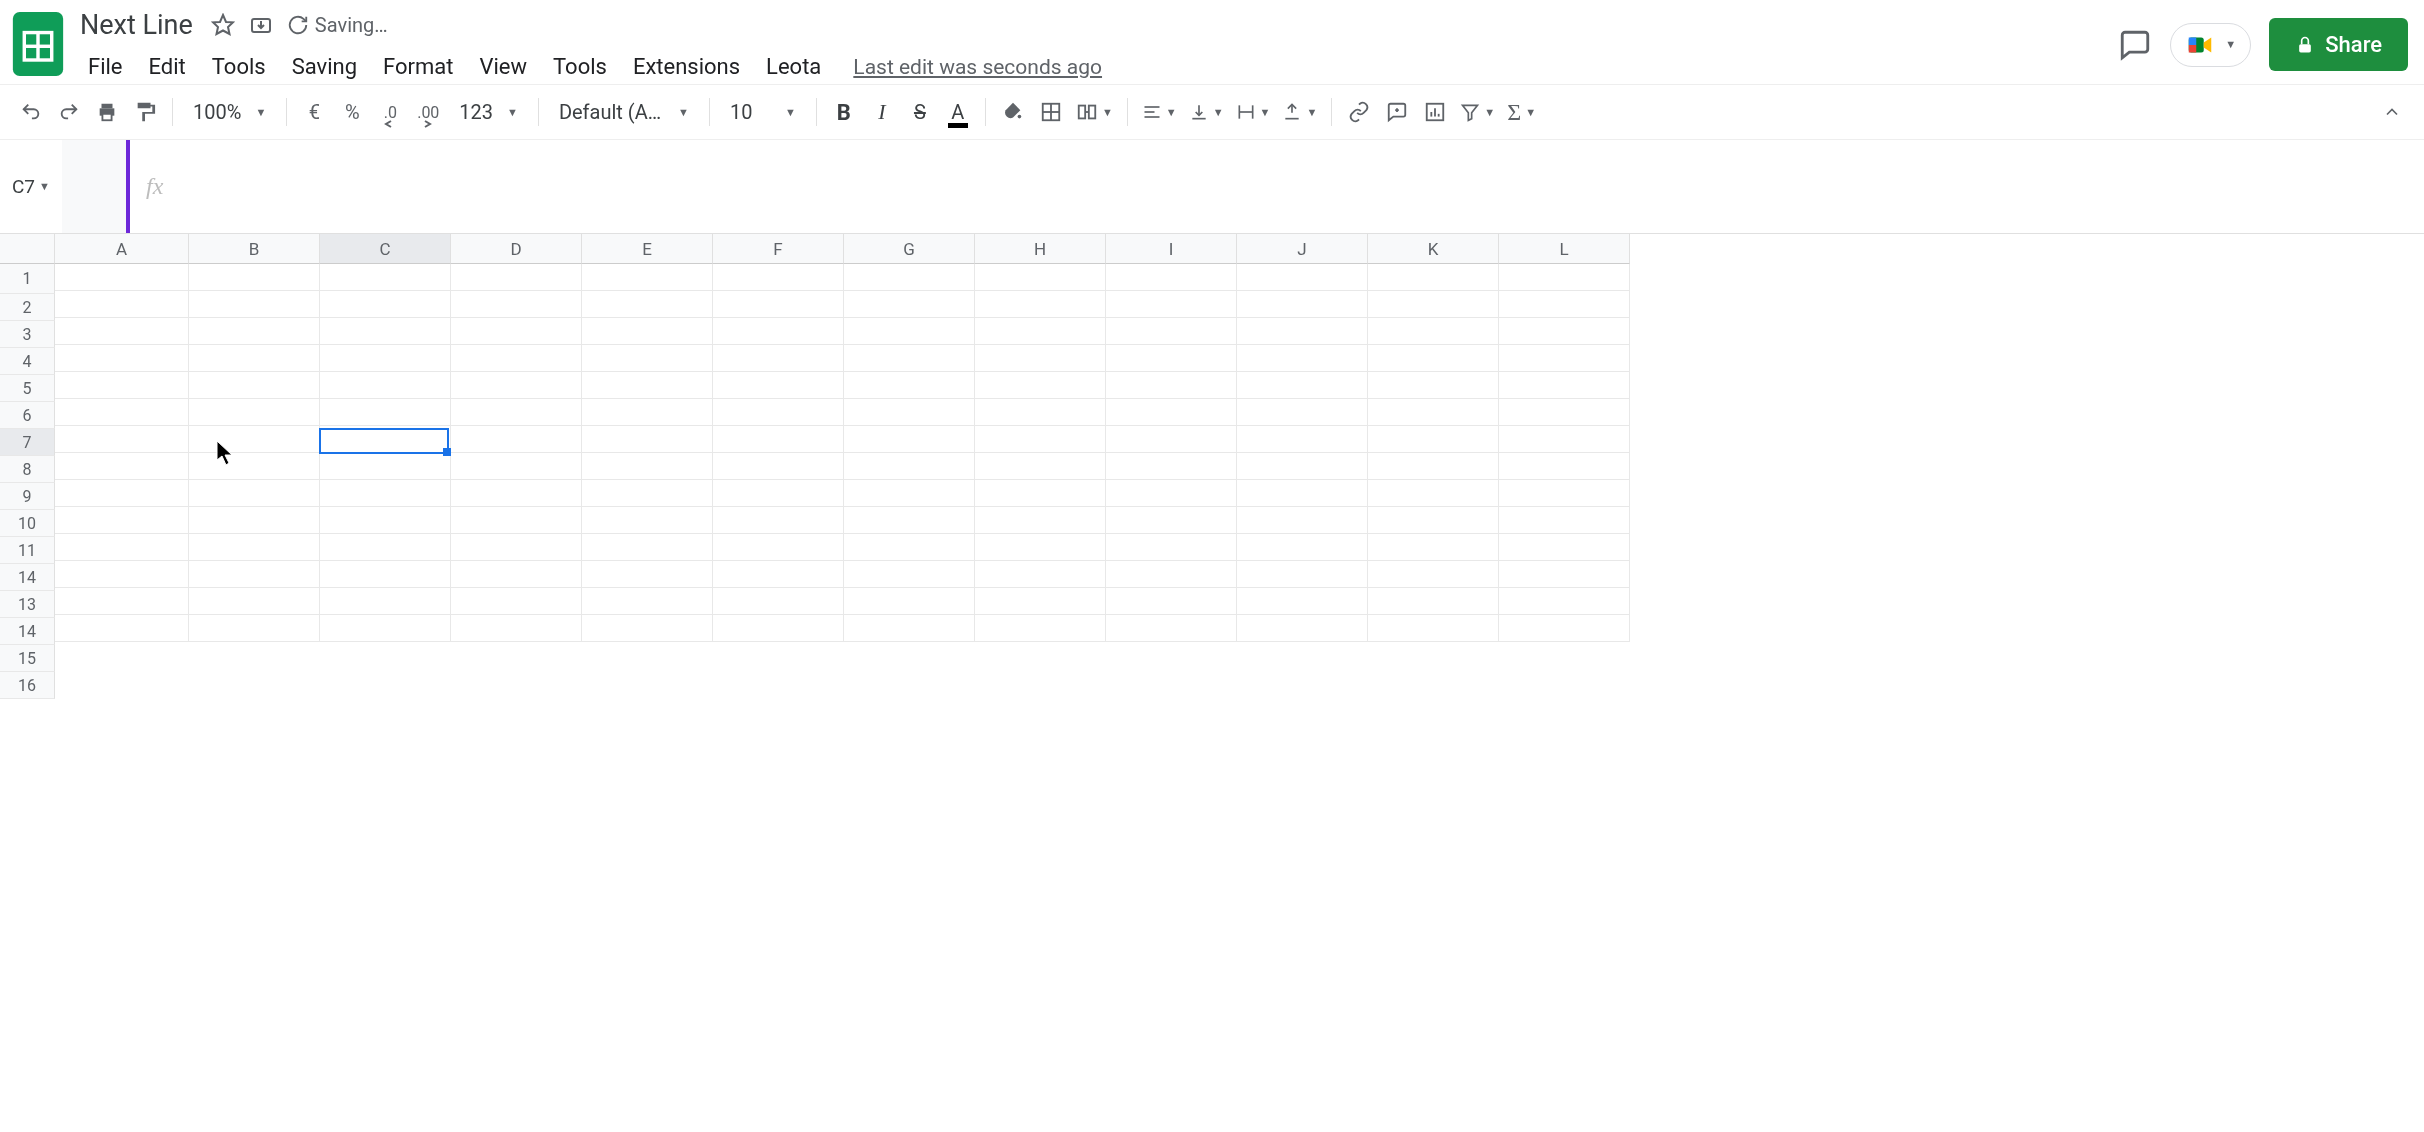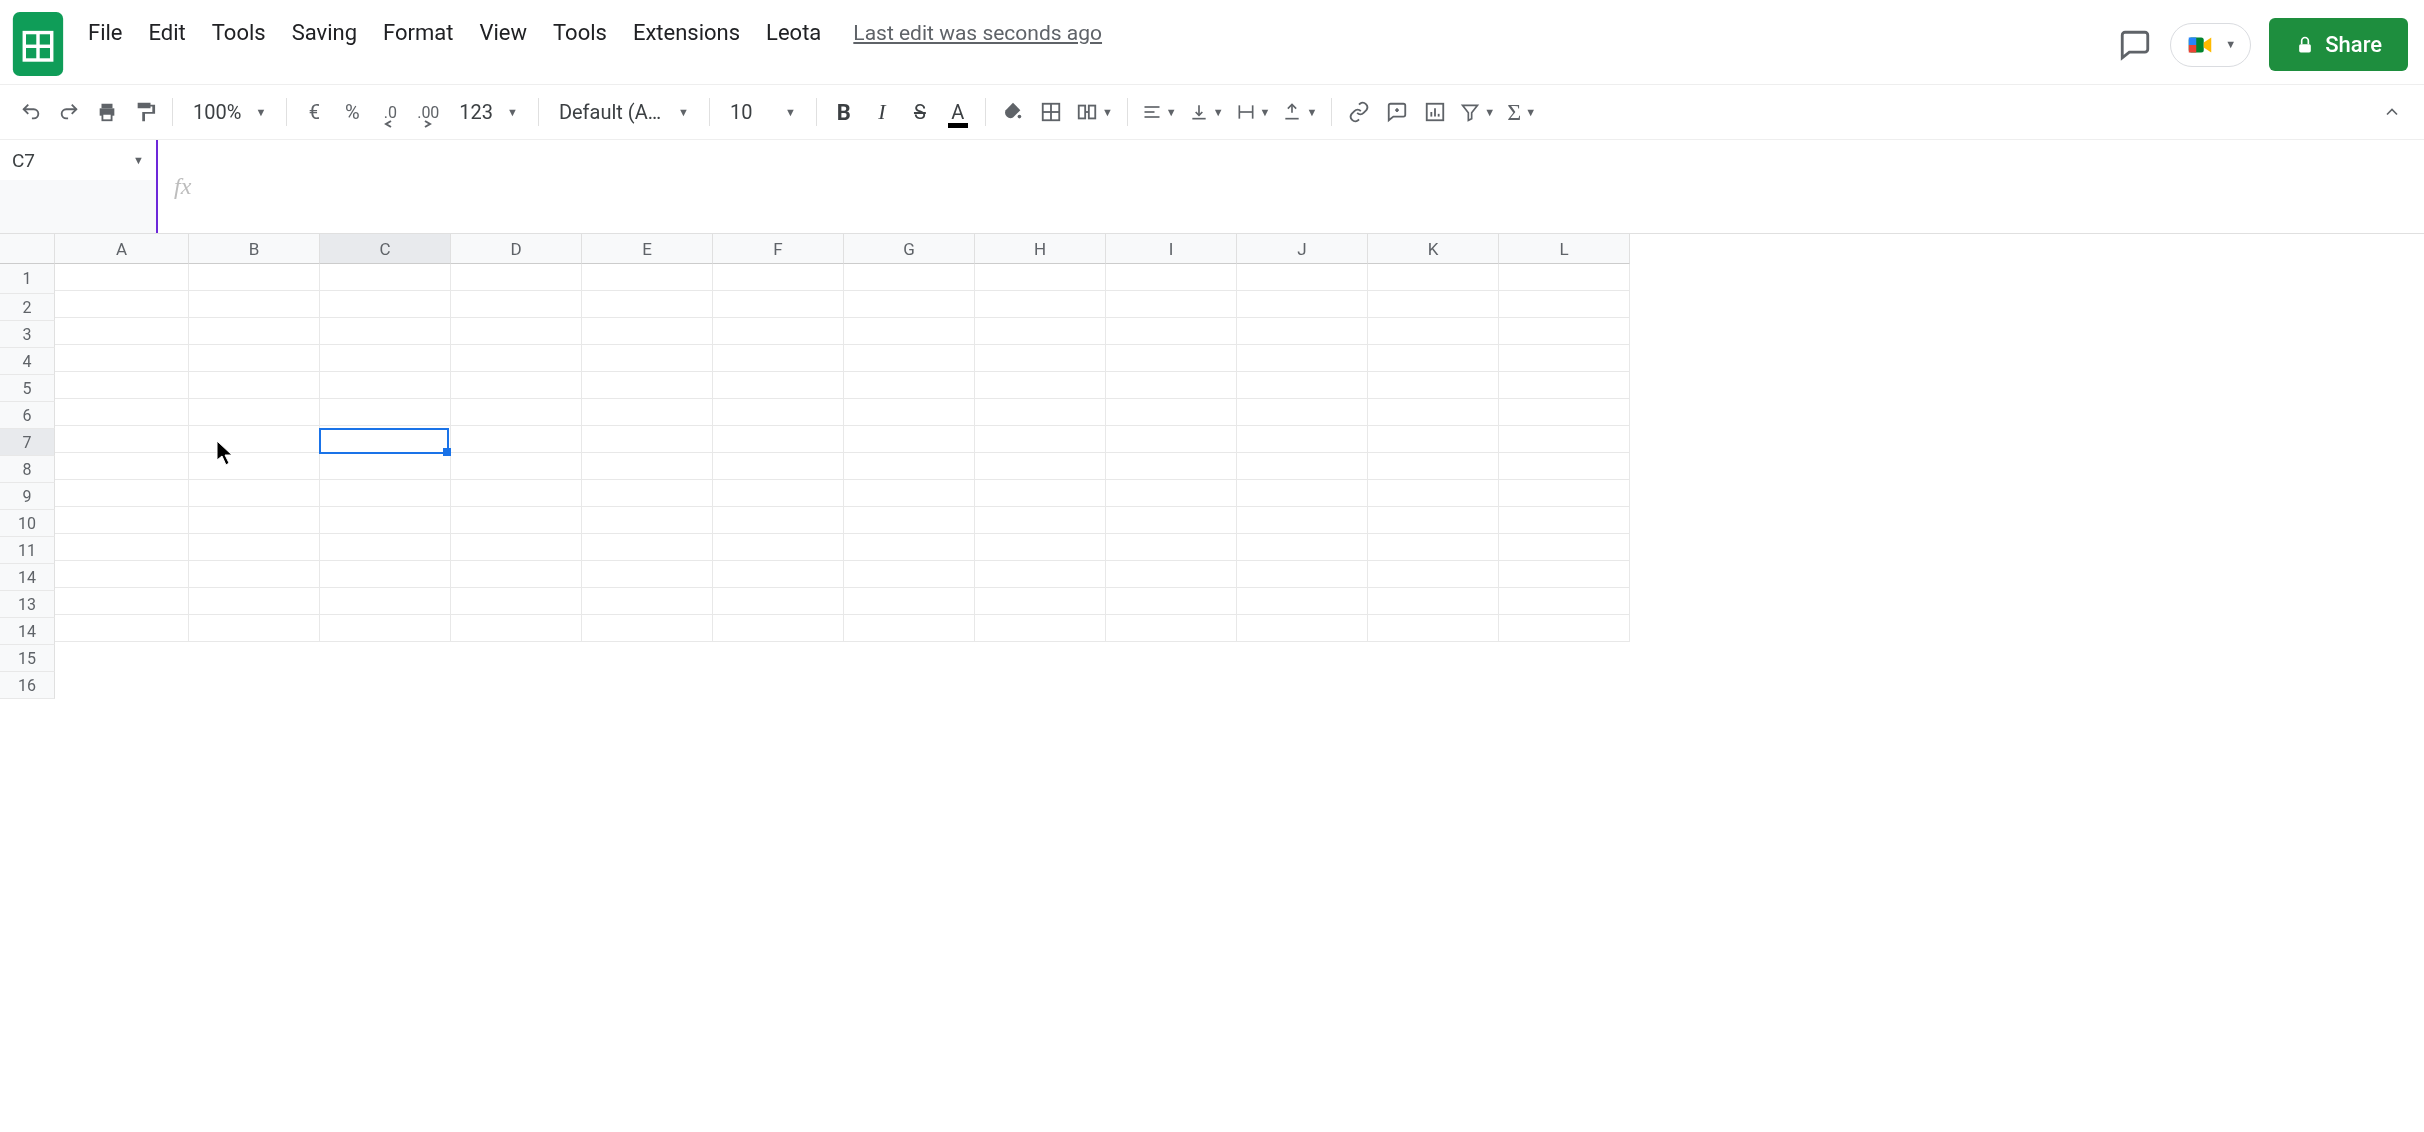--- a/index.html
+++ b/index.html
@@ -151,24 +151,23 @@
     padding: 0 8px;
     cursor: pointer;
   }
   
   .name-formula-row {
     display: flex;
     height: 94px;
     border-bottom: 1px solid #e0e0e0;
   }
   .name-box {
-    width: 158px;
-    border-right: 2px solid #6d28d9;
-    display: flex;
-    flex-direction: column;
+    width: 130px;
+    border-right: 4px solid #6d28d9;
+    display: flex;
   }
   .name-box-top {
     flex: 0 0 40px;
     display: flex;
     align-items: center;
     padding: 0 12px;
     font-size: 19px;
     color: #3c4043;
     justify-content: space-between;
   }
@@ -285,20 +284,42 @@
 <div class="header">
   <div class="doc-icon">
     <svg viewBox="0 0 44 56">
       <rect x="0" y="0" width="44" height="56" rx="6" fill="#0f9d58"></rect>
       <rect x="10" y="18" width="24" height="24" fill="none" stroke="#fff" stroke-width="3"></rect>
       <line x1="22" y1="18" x2="22" y2="42" stroke="#fff" stroke-width="3"></line>
       <line x1="10" y1="30" x2="34" y2="30" stroke="#fff" stroke-width="3"></line>
     </svg>
   </div>
   <div class="title-block">
+    <div class="title-row">
+      <span class="doc-title">Next Line</span>
+      <span class="title-icon">
+        <svg width="24" height="24" viewBox="0 0 24 24" fill="none" stroke="#5f6368" stroke-width="2">
+            <polygon points="12 2 15 9 22 9.3 17 14 18.5 21 12 17.5 5.5 21 7 14 2 9.3 9 9"></polygon>
+          </svg>
+      </span>
+      <span class="title-icon">
+        <svg width="24" height="24" viewBox="0 0 24 24" fill="none" stroke="#5f6368" stroke-width="2">
+            <rect x="3" y="6" width="18" height="13" rx="2"></rect>
+            <polyline points="9 12 12 15 15 12"></polyline>
+            <line x1="12" y1="8" x2="12" y2="15"></line>
+          </svg>
+      </span>
+      <span class="saving">
+        <svg width="22" height="22" viewBox="0 0 24 24" fill="none" stroke="#5f6368" stroke-width="2">
+            <path d="M21 12a9 9 0 1 1-3-6.7L21 8"></path>
+            <polyline points="21 3 21 8 16 8"></polyline>
+          </svg>
+        <span>Saving…</span>
+      </span>
+    </div>
     <div class="menu-row">
       <span class="menu-item">File</span>
       <span class="menu-item">Edit</span>
       <span class="menu-item">Tools</span>
       <span class="menu-item">Saving</span>
       <span class="menu-item">Format</span>
       <span class="menu-item">View</span>
       <span class="menu-item">Tools</span>
       <span class="menu-item">Extensions</span>
       <span class="menu-item">Leota</span>

